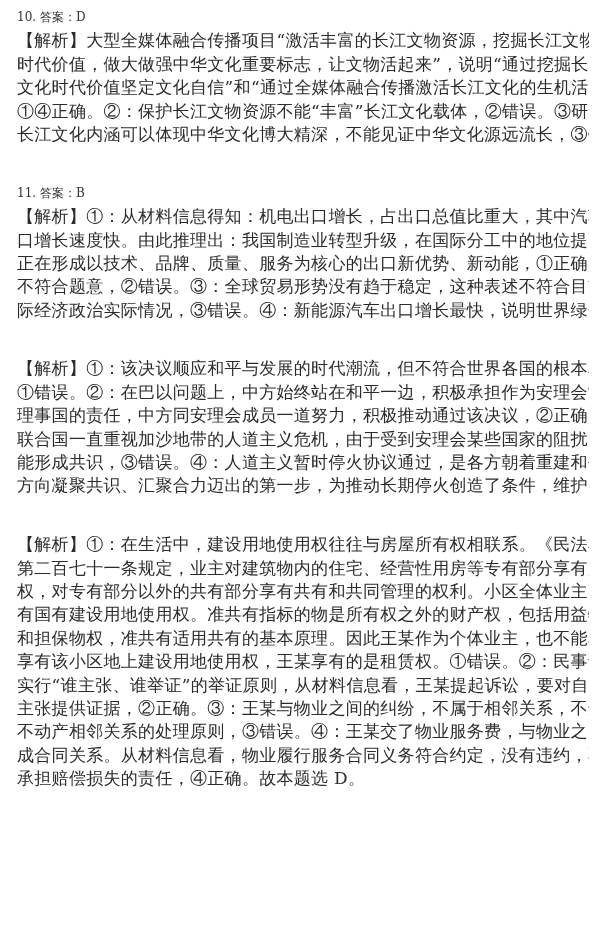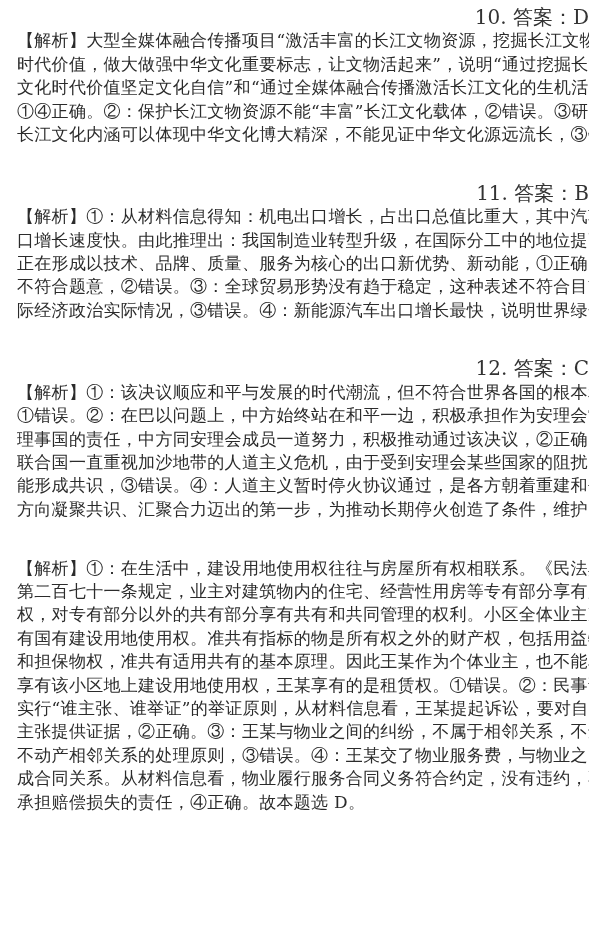--- a/index.html
+++ b/index.html
@@ -33,24 +33,23 @@
       text-align: justify;
       text-align-last: justify;
       letter-spacing: 0.3px;
     }
     .line.last {
       text-align-last: left;
     }
     .answer-line {
       height: 23.4px;
       line-height: 23.4px;
-      font-size: 20px;
+      font-size: 12px;
       white-space: nowrap;
       color: #333333;
-      text-align: right;
     }
     .spacer {
       height: 23.4px;
     }
   </style>
 </head>
 <body>
 
 <div class="page">
 
@@ -70,21 +69,20 @@
     <div class="line">【解析】①：从材料信息得知：机电出口增长，占出口总值比重大，其中汽车出</div>
     <div class="line">口增长速度快。由此推理出：我国制造业转型升级，在国际分工中的地位提高，</div>
     <div class="line">正在形成以技术、品牌、质量、服务为核心的出口新优势、新动能，①正确。②：</div>
     <div class="line">不符合题意，②错误。③：全球贸易形势没有趋于稳定，这种表述不符合目前国</div>
     <div class="line">际经济政治实际情况，③错误。④：新能源汽车出口增长最快，说明世界绿色消</div>
   </div>
   <div class="spacer"></div>
   <div class="spacer" style="height:12px"></div>
 
   <div class="section">
-    <div class="answer-line"><span>12.</span> <span>答案：</span><span>C</span></div>
     <div class="line">【解析】①：该决议顺应和平与发展的时代潮流，但不符合世界各国的根本利益</div>
     <div class="line">①错误。②：在巴以问题上，中方始终站在和平一边，积极承担作为安理会常任</div>
     <div class="line">理事国的责任，中方同安理会成员一道努力，积极推动通过该决议，②正确。③：</div>
     <div class="line">联合国一直重视加沙地带的人道主义危机，由于受到安理会某些国家的阻扰，未</div>
     <div class="line">能形成共识，③错误。④：人道主义暂时停火协议通过，是各方朝着重建和平的</div>
     <div class="line">方向凝聚共识、汇聚合力迈出的第一步，为推动长期停火创造了条件，维护了人</div>
   </div>
   <div class="spacer"></div>
   <div class="spacer" style="height:12px"></div>
 

